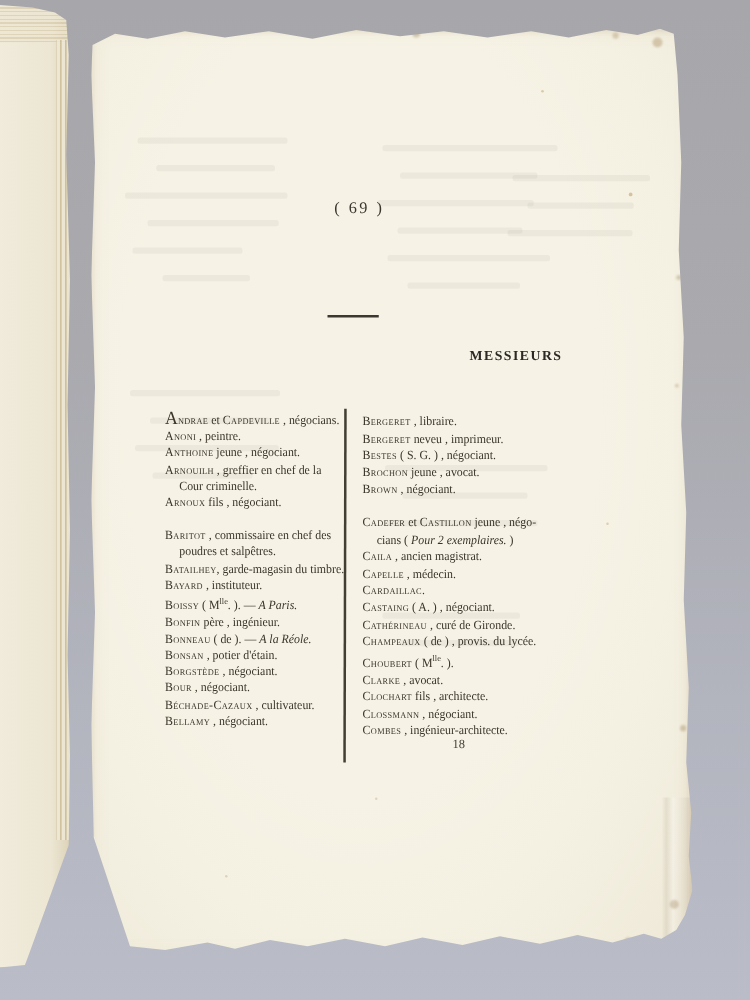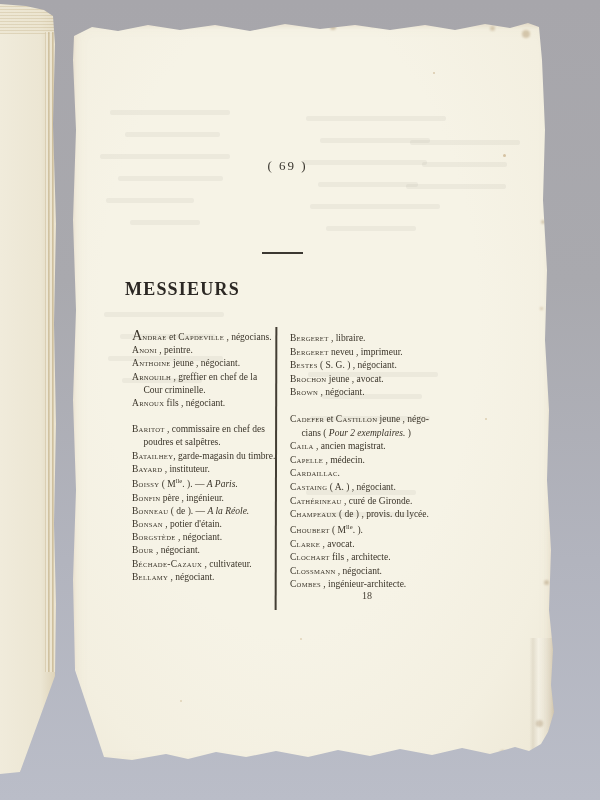--- a/index.html
+++ b/index.html
@@ -33,22 +33,22 @@
   .bleed,.spots{position:absolute;inset:0;pointer-events:none;}
   .bleed div{position:absolute;height:5px;border-radius:2px;background:rgba(104,110,90,.065);filter:blur(.6px);}
   .spots div{position:absolute;border-radius:50%;}
   
   .content{position:absolute;inset:0;color:#3a3429;}
   .folio{position:absolute;top:138px;left:55px;width:325px;text-align:center;
     font-size:13px;letter-spacing:2px;color:#3a362f;}
   .title{position:absolute;top:172px;left:55px;width:325px;text-align:center;
     font-size:21px;font-weight:700;letter-spacing:1.5px;color:#272320;}
   .rule-h{position:absolute;top:232px;left:192px;width:41px;height:2px;background:#3b3731;}
-  .subtitle{position:absolute;top:259px;left:55px;width:325px;text-align:left;
-    font-size:18px;font-weight:700;letter-spacing:1.2px;color:#2c2824;}
+  .subtitle{position:absolute;top:259px;left:55px;width:325px;text-align:right;
+    font-size:11px;font-weight:700;letter-spacing:1.2px;color:#2c2824;}
   .col{position:absolute;font-size:10px;transform:scaleX(.95);transform-origin:left top;white-space:nowrap;}
   .col-left{left:62px;top:308px;line-height:13.2px;}
   .col-right{left:220px;top:311px;line-height:13.6px;}
   .col .group + .group{margin-top:13px;}
   .line{margin:0;}
   .line.cont{padding-left:12px;}
   .sc{font-variant:small-caps;letter-spacing:.3px;}
   .i{font-style:italic;}
   .sup{font-size:7px;vertical-align:super;}
   .init{font-size:15px;line-height:1;}

